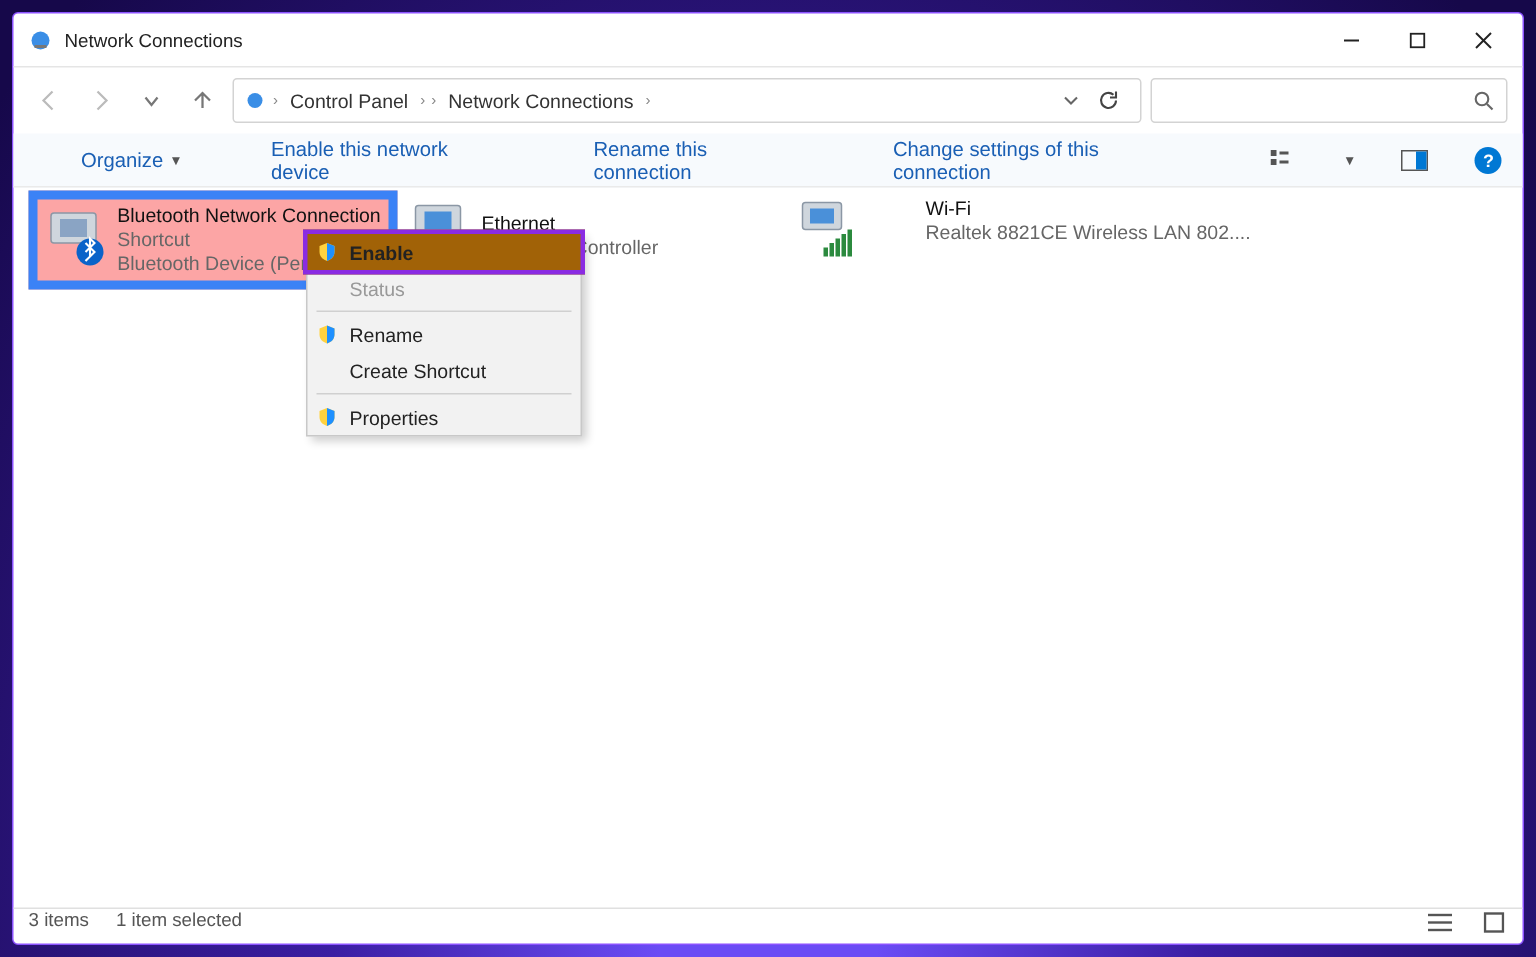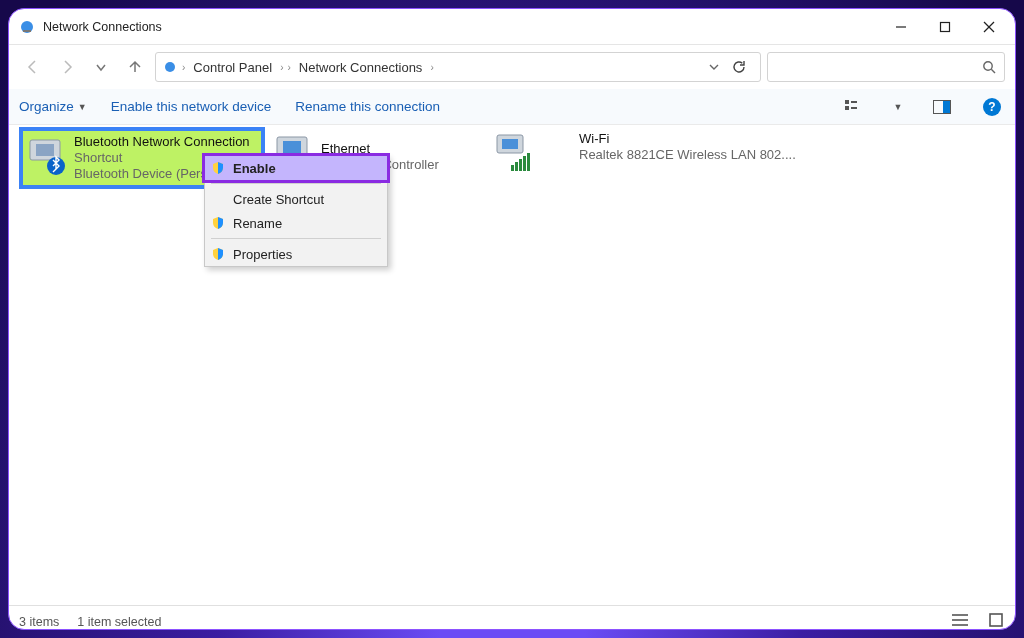--- a/index.html
+++ b/index.html
@@ -9,21 +9,21 @@
     background: radial-gradient(ellipse at 50% 100%, #6a4cf5 10%, #3b1ea3 40%, #16084a 95%);
     overflow: hidden;
     position: relative;
   }
   
   .window {
     position: absolute;
     left: 8px; right: 8px; top: 8px; bottom: 8px;
     background: #fff;
     border: 1px solid #8c52ff;
-    border-radius: 16px;
+    border-radius: 4px;
     display: flex;
     flex-direction: column;
   }
   
   .titlebar {
     height: 36px;
     display: flex;
     align-items: center;
     padding: 0 4px 0 10px;
     border-bottom: 1px solid #e5e5e5;
@@ -77,44 +77,45 @@
     height: 36px;
     background: #f7fafd;
     border-bottom: 1px solid #eaeaea;
     display: flex;
     align-items: center;
     padding: 0 10px;
     gap: 24px;
     font-size: 13.5px;
     color: #1a5fb4;
   }
-  .toolbar .item { display:flex; align-items:center; gap:4px; cursor: default; }
+  .toolbar .item { display:flex; align-items:center; gap:4px; cursor: default; margin-left: 35px; }
   .toolbar .tspacer { flex:1; }
   .toolbar .iconbtn { width:26px; height:26px; display:flex; align-items:center; justify-content:center; color:#555; }
   .helpcircle {
     width:18px; height:18px; border-radius:50%; background:#0078d4; color:#fff;
     font-size:12px; font-weight:bold; display:flex; align-items:center; justify-content:center;
   }
   
   .content {
     flex: 1;
     position: relative;
     overflow: hidden;
   }
   .conn {
     position: absolute;
     width: 246px;
     padding: 4px;
     display: flex;
     gap: 6px;
   }
   .conn.selected {
-    background: #bef264;
-    border: 4px solid #3b82f6;
+    background: #fca5a5;
+    border: 6px solid #3b82f6;
     padding: 3px;
+    justify-content: center;
   }
   .conn-icon {
     width: 42px; height: 42px; flex-shrink: 0;
     position: relative;
   }
   .conn-text { font-size: 13px; line-height: 16px; }
   .conn-text .name { color: #111; }
   .conn-text .status { color: #666; }
   .conn-text .device { color: #666; white-space: nowrap; overflow: hidden; }
   
@@ -130,29 +131,29 @@
   .ctxmenu .row {
     height: 24px; display:flex; align-items:center; padding: 0 8px 0 6px; gap:8px;
     color:#222;
   }
   .ctxmenu .row.disabled { color:#999; }
   .ctxmenu .sep { height:1px; background:#d0d0d0; margin:3px 6px; }
   .ctxmenu .row .shield { width:14px; height:14px; flex-shrink:0; display:flex; align-items:center; justify-content:center; }
   .ctxmenu .row.highlight-box {
     border: 3px solid #8a2be2;
     margin: -3px; height: 30px;
-    background: #c4b5fd;
+    background: #a16207;
     font-weight: 600;
   }
   
   .statusbar {
     height: 24px;
     border-top: 1px solid #e0e0e0;
     display: flex;
-    align-items: flex-end;
+    align-items: flex-start;
     padding: 0 10px;
     font-size: 12.5px;
     color: #555;
     gap: 18px;
   }
   .statusbar .grow { flex:1; }
   .statusbar .sicon { width:18px; height:18px; display:flex; align-items:center; justify-content:center; color:#555;}
   
   svg { display:block; }
 </style>
@@ -246,20 +247,23 @@
     <div class="item">
       <span>Organize</span>
       <span style="font-size:9px;color:#555;">▼</span>
     </div>
     <div class="item">
       <span>Enable this network device</span>
     </div>
     <div class="item">
       <span>Rename this connection</span>
     </div>
+    <div class="item">
+      <span>Change settings of this connection</span>
+    </div>
     <div class="tspacer"></div>
     <div class="iconbtn">
       <svg width="18" height="14" viewBox="0 0 18 14">
           <rect x="0" y="0" width="4" height="4" fill="#555"></rect>
           <rect x="0" y="6" width="4" height="4" fill="#555"></rect>
           <line x1="6" y1="2" x2="12" y2="2" stroke="#555" stroke-width="2"></line>
           <line x1="6" y1="8" x2="12" y2="8" stroke="#555" stroke-width="2"></line>
           <path d="M15 4l3 3-3 3" fill="none"></path>
         </svg>
     </div>
@@ -303,21 +307,21 @@
           <path d="M10 30c3-6 18-6 22 0" fill="none" stroke="#2a6" stroke-width="2"></path>
         </svg>
       </div>
       <div class="conn-text">
         <div class="name">Ethernet</div>
         <div class="status" style="color:#c44;"></div>
         <div class="device">bE Family Controller</div>
       </div>
     </div>
 
-    <div class="conn" style="left:480px; top:2px; width:270px;gap:44px;">
+    <div class="conn" style="left:518px; top:2px; width:270px;gap:44px;">
       <div class="conn-icon">
         <svg width="42" height="42" viewBox="0 0 42 42">
           <rect x="4" y="4" width="26" height="18" rx="2" fill="#cfd6dd" stroke="#8b97a5"></rect>
           <rect x="9" y="8" width="16" height="10" fill="#4a90d9"></rect>
           <rect x="18" y="34" width="3" height="6" fill="#2b8a3e"></rect>
           <rect x="22" y="31" width="3" height="9" fill="#2b8a3e"></rect>
           <rect x="26" y="28" width="3" height="12" fill="#2b8a3e"></rect>
           <rect x="30" y="25" width="3" height="15" fill="#2b8a3e"></rect>
           <rect x="34" y="22" width="3" height="18" fill="#2b8a3e"></rect>
         </svg>
@@ -331,33 +335,37 @@
     <div class="ctxmenu" style="top:30px; left:195px;">
       <div class="row highlight-box">
         <span class="shield">
           <svg width="14" height="14" viewBox="0 0 14 14">
               <path d="M7 1l5 2v4c0 3-2 5-5 6-3-1-5-3-5-6V3z" fill="#ffd23f"></path>
               <path d="M7 1l5 2v4c0 3-2 5-5 6V1z" fill="#1e90ff"></path>
             </svg>
         </span>
         <span>Enable</span>
       </div>
+      <div class="row disabled">
+        <span class="shield"></span>
+        <span>Status</span>
+      </div>
       <div class="sep"></div>
-      <div class="row">
-        <span class="shield"></span>
-        <span>Create Shortcut</span>
-      </div>
       <div class="row">
         <span class="shield">
           <svg width="14" height="14" viewBox="0 0 14 14">
               <path d="M7 1l5 2v4c0 3-2 5-5 6-3-1-5-3-5-6V3z" fill="#ffd23f"></path>
               <path d="M7 1l5 2v4c0 3-2 5-5 6V1z" fill="#1e90ff"></path>
             </svg>
         </span>
         <span>Rename</span>
+      </div>
+      <div class="row">
+        <span class="shield"></span>
+        <span>Create Shortcut</span>
       </div>
       <div class="sep"></div>
       <div class="row">
         <span class="shield">
           <svg width="14" height="14" viewBox="0 0 14 14">
               <path d="M7 1l5 2v4c0 3-2 5-5 6-3-1-5-3-5-6V3z" fill="#ffd23f"></path>
               <path d="M7 1l5 2v4c0 3-2 5-5 6V1z" fill="#1e90ff"></path>
             </svg>
         </span>
         <span>Properties</span>

